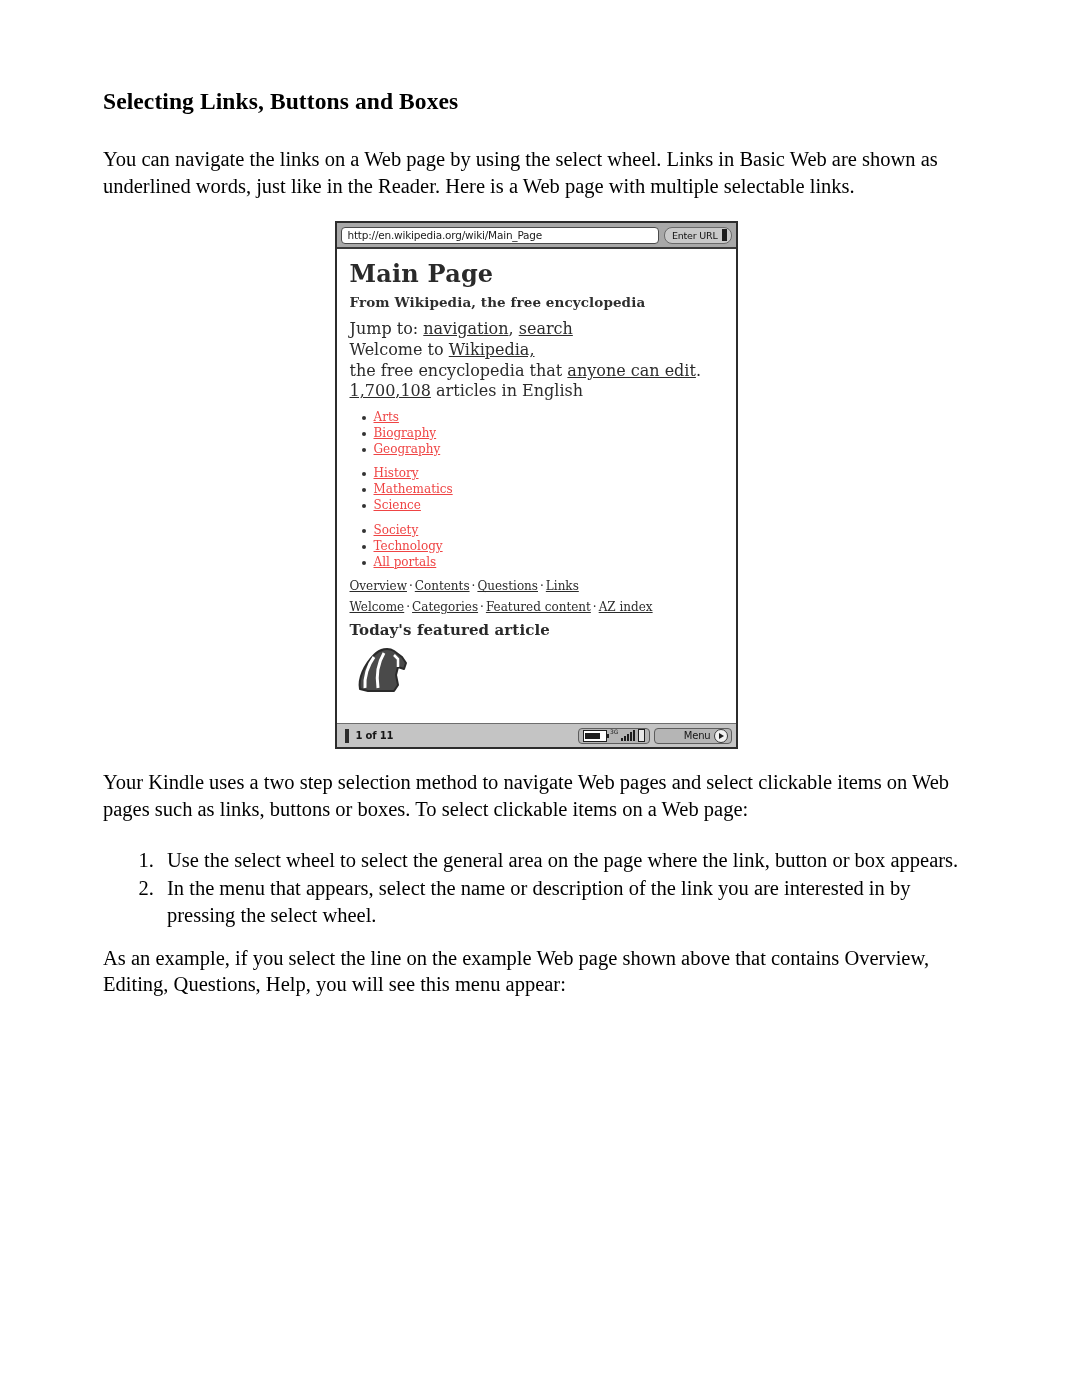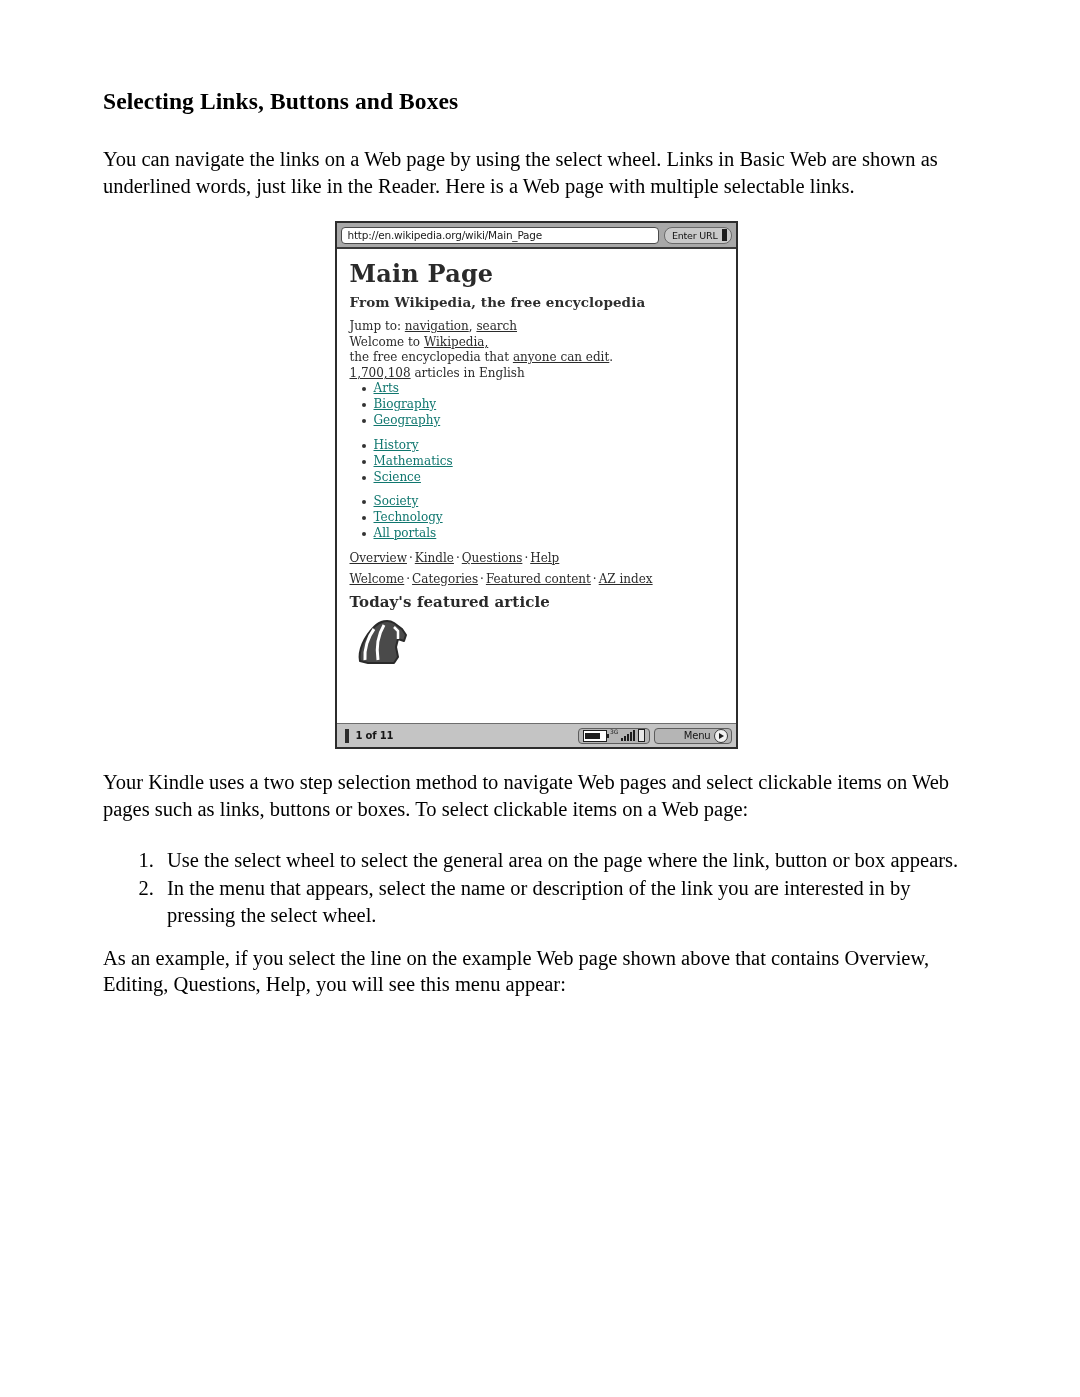--- a/index.html
+++ b/index.html
@@ -146,34 +146,34 @@
     line-height: 1.05;
   }
   .wiki-subtitle {
     font-size: 13.5px;
     font-weight: bold;
     color: #2e2e2e;
     margin: 0 0 9px 0;
     letter-spacing: 0.1px;
   }
   .wiki-lines {
-    font-size: 12px;
+    font-size: 16px;
     color: #2b2b2b;
     line-height: 1.29;
-    margin-bottom: 0;
+    margin-bottom: 8px;
   }
   .wiki-lines div { white-space: nowrap; }
   .lnk { text-decoration: underline; text-underline-offset: 1px; }
 
   ul.wiki-list {
     list-style: none;
     margin: 0 0 9px 0;
     padding: 0 0 0 12px;
     font-size: 12px;
-    color: #0f766e;
+    color: #ef4444;
     line-height: 1.32;
   }
   ul.wiki-list li {
     position: relative;
     padding-left: 12px;
   }
   ul.wiki-list li::before {
     content: "";
     position: absolute;
     left: 0;
@@ -393,21 +393,21 @@
             <li><span class="lnk">Mathematics</span></li>
             <li><span class="lnk">Science</span></li>
           </ul>
 
           <ul class="wiki-list">
             <li><span class="lnk">Society</span></li>
             <li><span class="lnk">Technology</span></li>
             <li><span class="lnk">All portals</span></li>
           </ul>
 
-          <div class="wiki-navline"><span class="lnk">Overview</span><span class="dot-sep">·</span><span class="lnk">Kindle</span><span class="dot-sep">·</span><span class="lnk">Questions</span><span class="dot-sep">·</span><span class="lnk">Help</span></div>
+          <div class="wiki-navline"><span class="lnk">Overview</span><span class="dot-sep">·</span><span class="lnk">Contents</span><span class="dot-sep">·</span><span class="lnk">Questions</span><span class="dot-sep">·</span><span class="lnk">Links</span></div>
 
           <div class="wiki-navline"><span class="lnk">Welcome</span><span class="dot-sep">·</span><span class="lnk">Categories</span><span class="dot-sep">·</span><span class="lnk">Featured content</span><span class="dot-sep">·</span><span class="lnk">AZ index</span></div>
 
           <div class="wiki-featured">Today's featured article</div>
 
           <svg class="thumb" viewBox="0 0 62 52" aria-hidden="true">
             <path d="M6 44 C4 34 10 20 20 10 C26 4 34 2 40 6 L48 12 L52 18 L50 24 L44 22 L42 30
                      L44 40 L40 46 L14 46 Z" fill="#4a4a4a" stroke="#2a2a2a" stroke-width="2" stroke-linejoin="round"></path>
             <path d="M20 12 C14 20 10 32 11 43" fill="none" stroke="#ffffff" stroke-width="3"></path>
             <path d="M30 8 C24 18 22 30 24 43" fill="none" stroke="#ffffff" stroke-width="3"></path>

